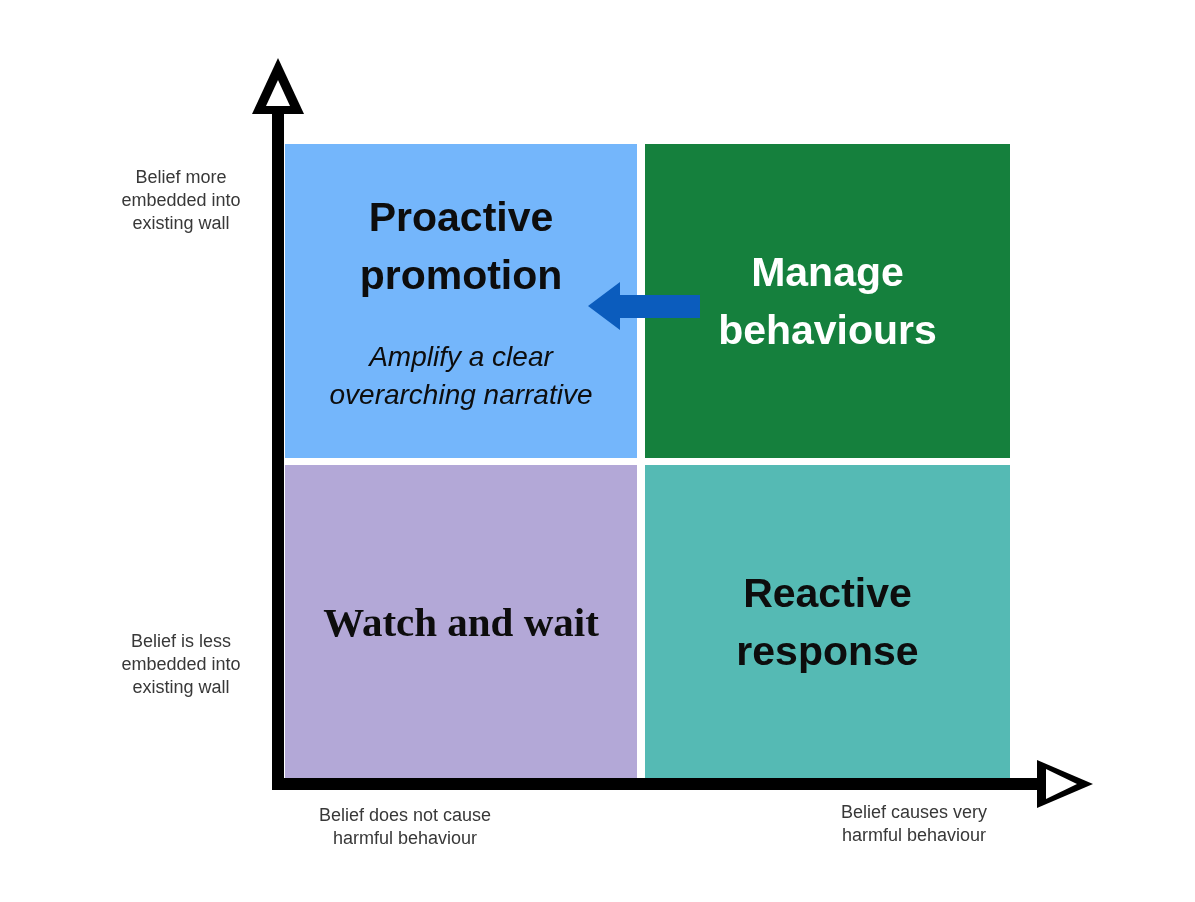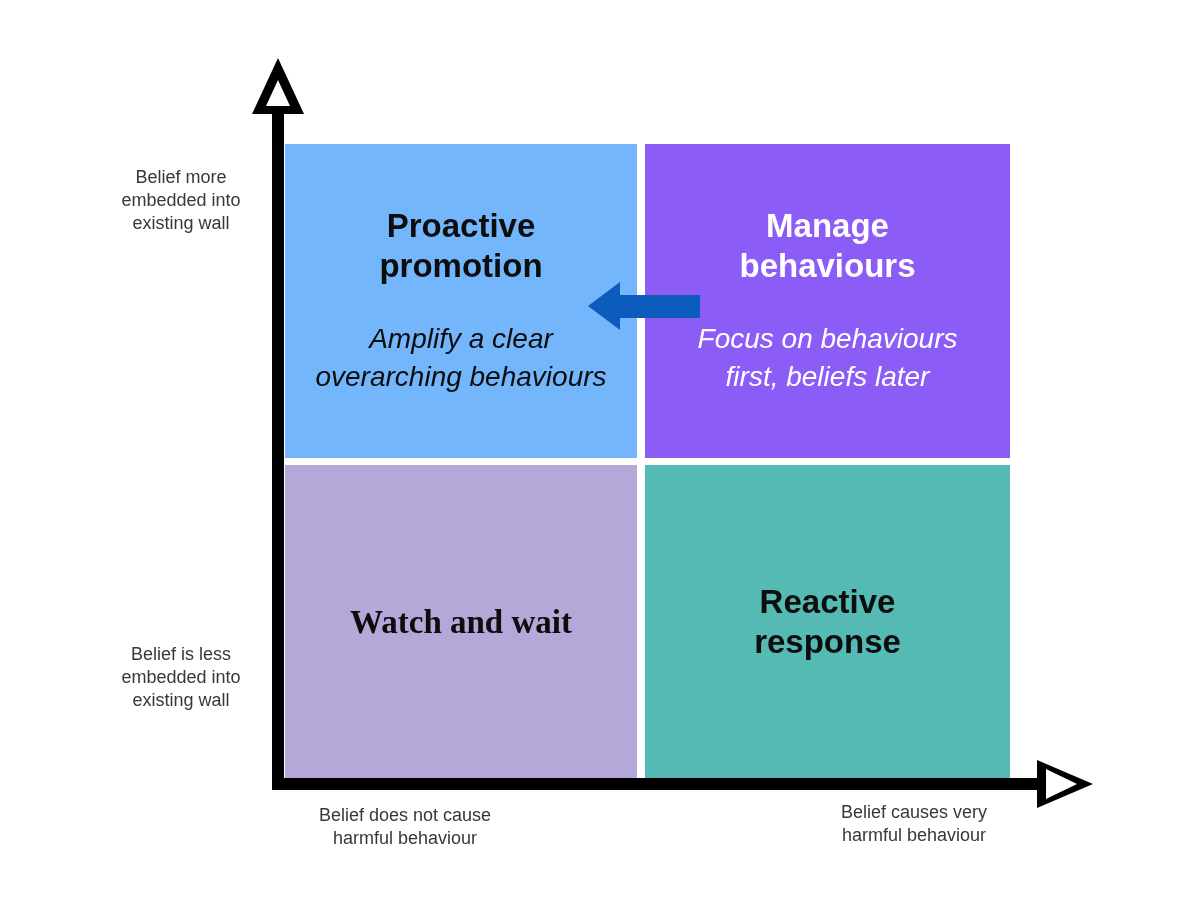--- a/index.html
+++ b/index.html
@@ -23,44 +23,44 @@
     gap: 34px;
     text-align: center;
     color: #0d0d0d;
   }
   .q-tl { left: 285px; top: 144px; width: 352px; height: 314px; }
   .q-tr { left: 645px; top: 144px; width: 365px; height: 314px; color: #ffffff; }
   .q-bl { left: 285px; top: 465px; width: 352px; height: 313px; }
   .q-br { left: 645px; top: 465px; width: 365px; height: 313px; }
 
   .q-title {
-    font-size: 33px;
+    font-size: 41px;
     font-weight: bold;
-    line-height: 40px;
+    line-height: 58px;
     white-space: pre-line;
   }
   .q-sub {
     font-size: 28px;
     font-style: italic;
     line-height: 38px;
     white-space: pre-line;
   }
   .q-sub:empty { display: none; }
 
   
   .axis-label {
     position: absolute;
     font-size: 18px;
     line-height: 1.28;
     color: #383838;
     text-align: center;
     white-space: pre-line;
   }
   .y-top    { left: 76px;  top: 166px; width: 210px; }
-  .y-bottom { left: 76px;  top: 643px; width: 210px; }
+  .y-bottom { left: 76px;  top: 630px; width: 210px; }
   .x-left   { left: 255px; top: 804px; width: 300px; }
   .x-right  { left: 764px; top: 801px; width: 300px; }
 
   
   .overlay {
     position: absolute;
     left: 0; top: 0;
     width: 1195px; height: 902px;
     pointer-events: none;
   }
@@ -74,28 +74,26 @@
 embedded into
 existing wall</div>
   <div class="axis-label y-bottom">Belief is less
 embedded into
 existing wall</div>
 
   <div class="quad q-tl" style="background-color: rgb(116, 182, 251);">
     <div class="q-title">Proactive
 promotion</div>
     <div class="q-sub">Amplify a clear
-overarching behaviours</div>
+overarching narrative</div>
   </div>
 
-  <div class="quad q-tr" style="background-color: #8b5cf6;">
+  <div class="quad q-tr" style="background-color: #15803d;">
     <div class="q-title">Manage
 behaviours</div>
-    <div class="q-sub">Focus on behaviours
-first, beliefs later</div>
   </div>
 
   <div class="quad q-bl" style="background-color: rgb(179, 168, 215); font-family: Liberation Serif, serif;">
     <div class="q-title">Watch and wait</div>
 
   </div>
 
   <div class="quad q-br" style="background-color: rgb(85, 186, 180);">
     <div class="q-title">Reactive
 response</div>

